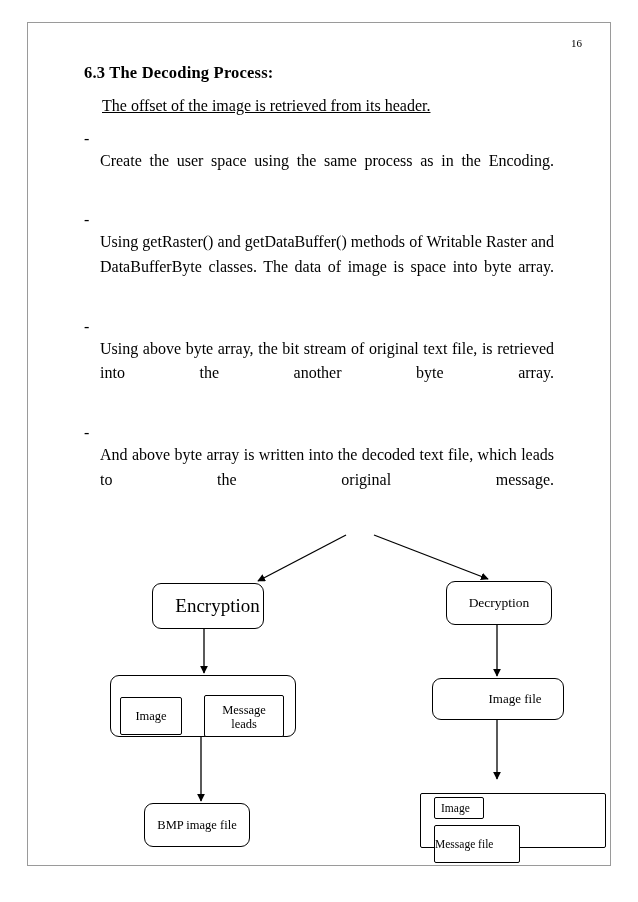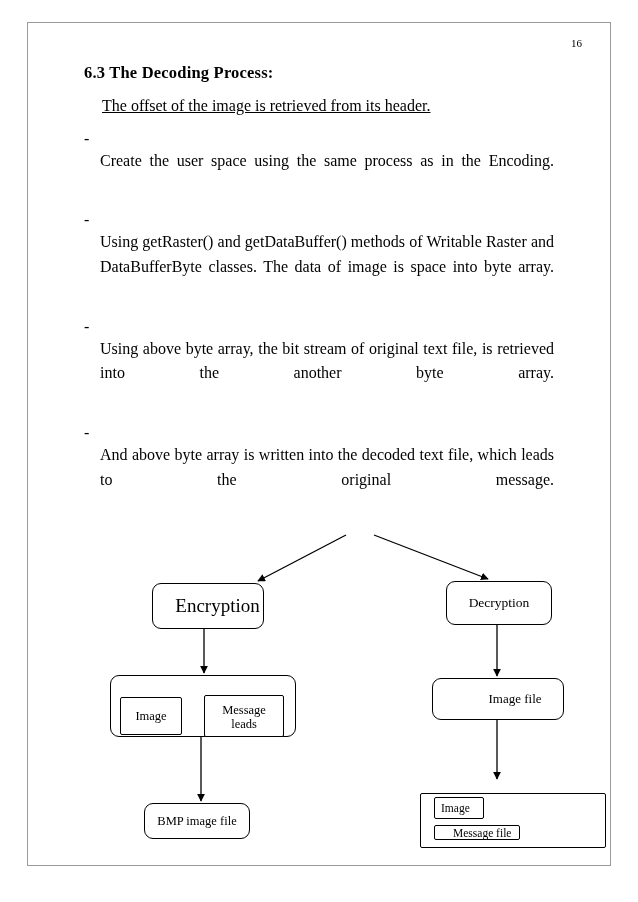--- a/index.html
+++ b/index.html
@@ -118,40 +118,40 @@
     font-size: 12.5px;
   }
   .n-msg-inner {
     left: 148px; top: 220px; width: 80px; height: 42px;
     font-size: 12.5px;
     flex-direction: column;
     line-height: 1.15;
     padding-top: 2px;
   }
   .n-bmp {
-    left: 88px; top: 340px; width: 106px; height: 36px;
+    left: 88px; top: 340px; width: 106px; height: 44px;
     font-size: 12.5px;
   }
   .n-imgfile {
     left: 376px; top: 215px; width: 132px; height: 42px;
     font-size: 13px;
     padding-left: 34px;
   }
   .n-decgroup {
     left: 364px; top: 318px; width: 186px; height: 55px;
   }
   .n-img2 {
     left: 378px; top: 322px; width: 50px; height: 22px;
     font-size: 11.5px;
     justify-content: flex-start; padding-left: 6px;
   }
   .n-msg2 {
-    left: 378px; top: 350px; width: 86px; height: 15px;
+    left: 378px; top: 350px; width: 86px; height: 38px;
     font-size: 11.5px;
-    justify-content: flex-start; padding-left: 18px;
+    justify-content: flex-start; padding-left: 0;
   }
   .diagram svg {
     position: absolute;
     left: 0; top: 0;
     width: 556px;
     height: 400px;
     overflow: visible;
   }
 </style>
 </head>

